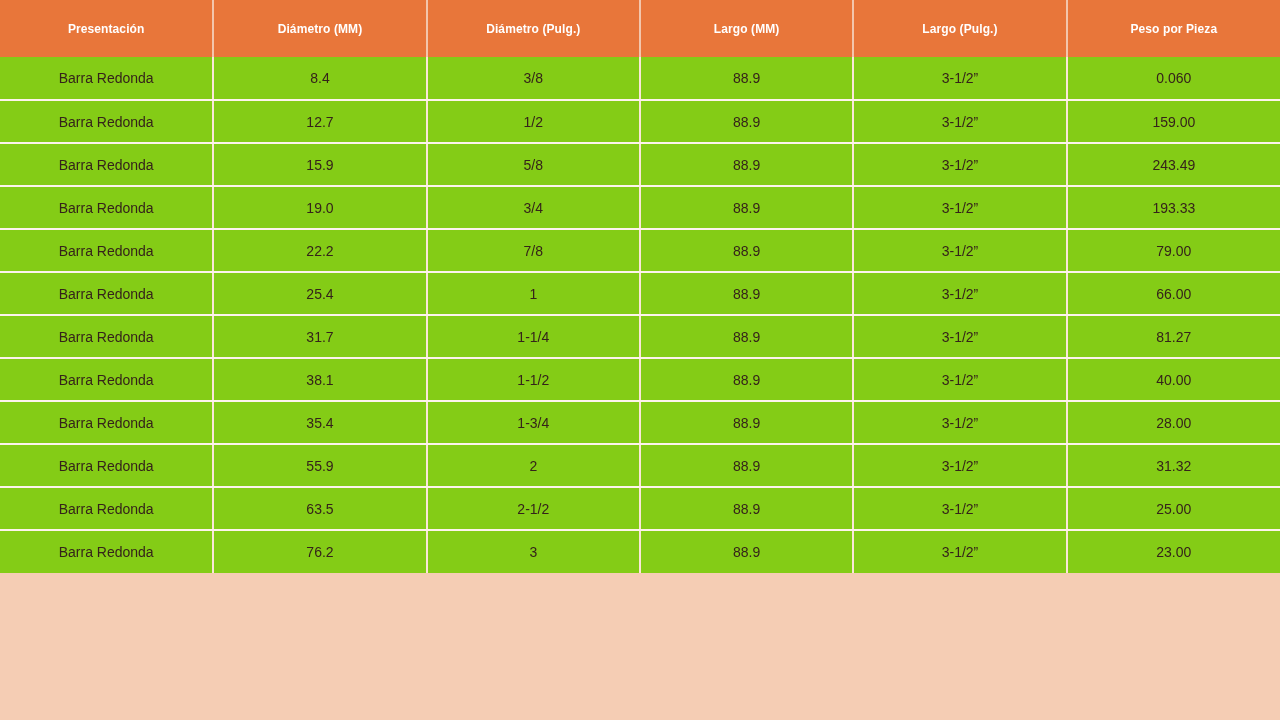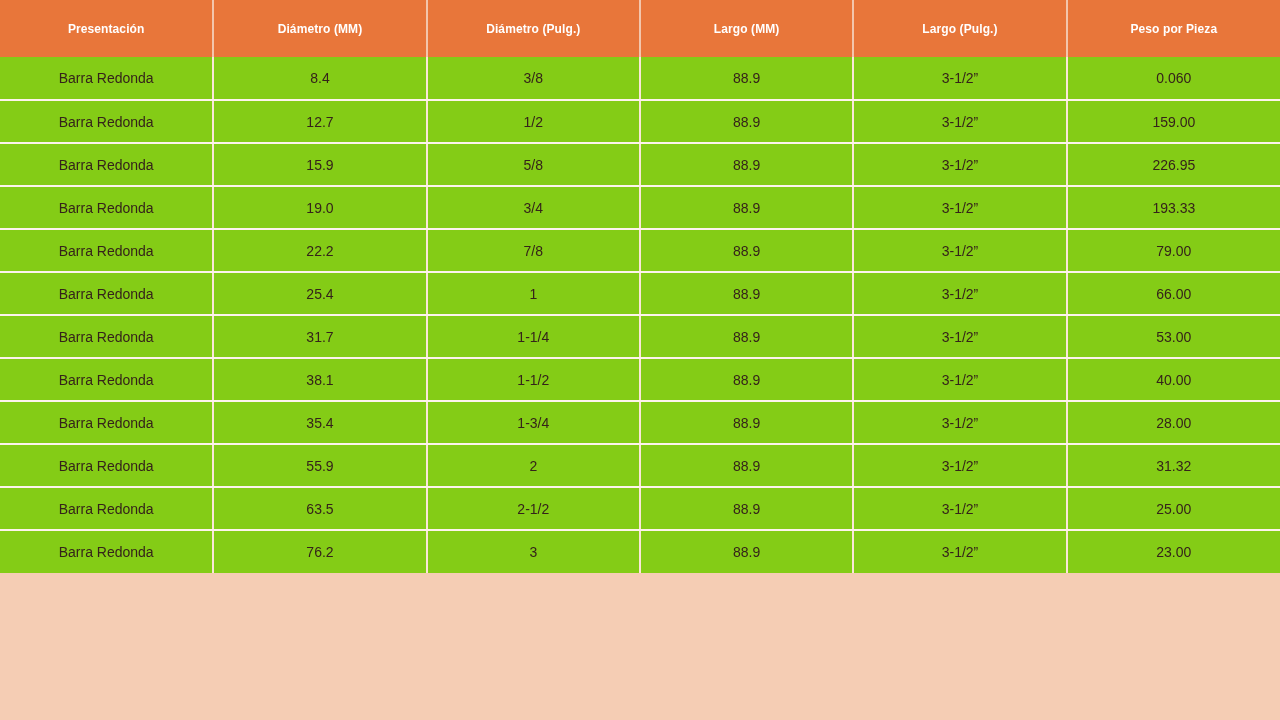--- a/index.html
+++ b/index.html
@@ -95,21 +95,21 @@
         <td>88.9</td>
         <td>3-1/2”</td>
         <td>159.00</td>
       </tr>
       <tr>
         <td>Barra Redonda</td>
         <td>15.9</td>
         <td>5/8</td>
         <td>88.9</td>
         <td>3-1/2”</td>
-        <td>226.95</td>
+        <td>243.49</td>
       </tr>
       <tr>
         <td>Barra Redonda</td>
         <td>19.0</td>
         <td>3/4</td>
         <td>88.9</td>
         <td>3-1/2”</td>
         <td>193.33</td>
       </tr>
       <tr>
@@ -127,21 +127,21 @@
         <td>88.9</td>
         <td>3-1/2”</td>
         <td>66.00</td>
       </tr>
       <tr>
         <td>Barra Redonda</td>
         <td>31.7</td>
         <td>1-1/4</td>
         <td>88.9</td>
         <td>3-1/2”</td>
-        <td>53.00</td>
+        <td>81.27</td>
       </tr>
       <tr>
         <td>Barra Redonda</td>
         <td>38.1</td>
         <td>1-1/2</td>
         <td>88.9</td>
         <td>3-1/2”</td>
         <td>40.00</td>
       </tr>
       <tr>

